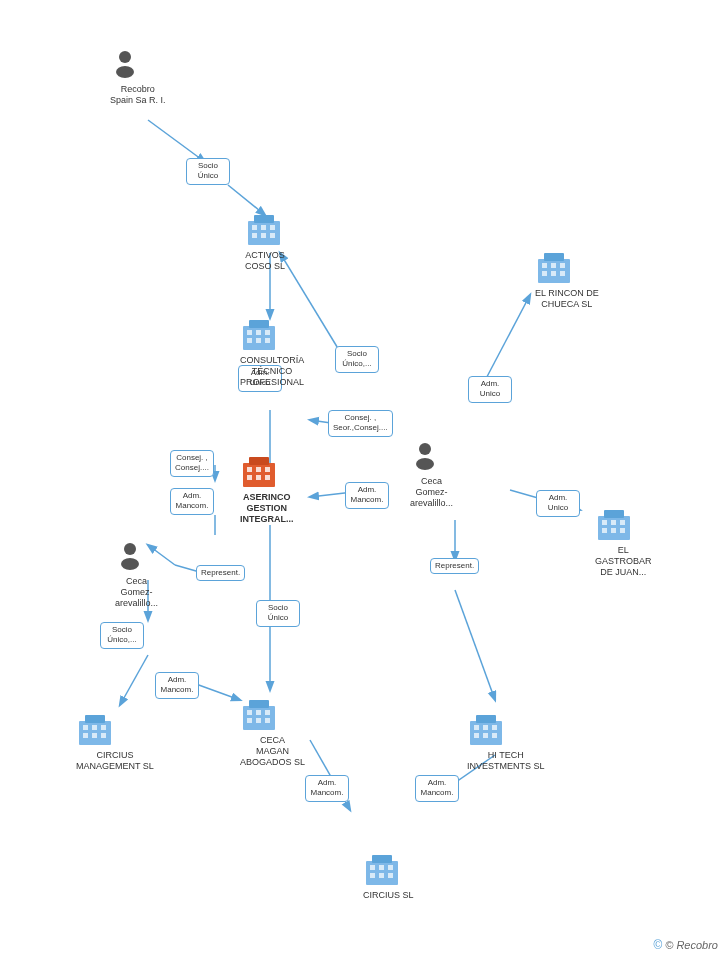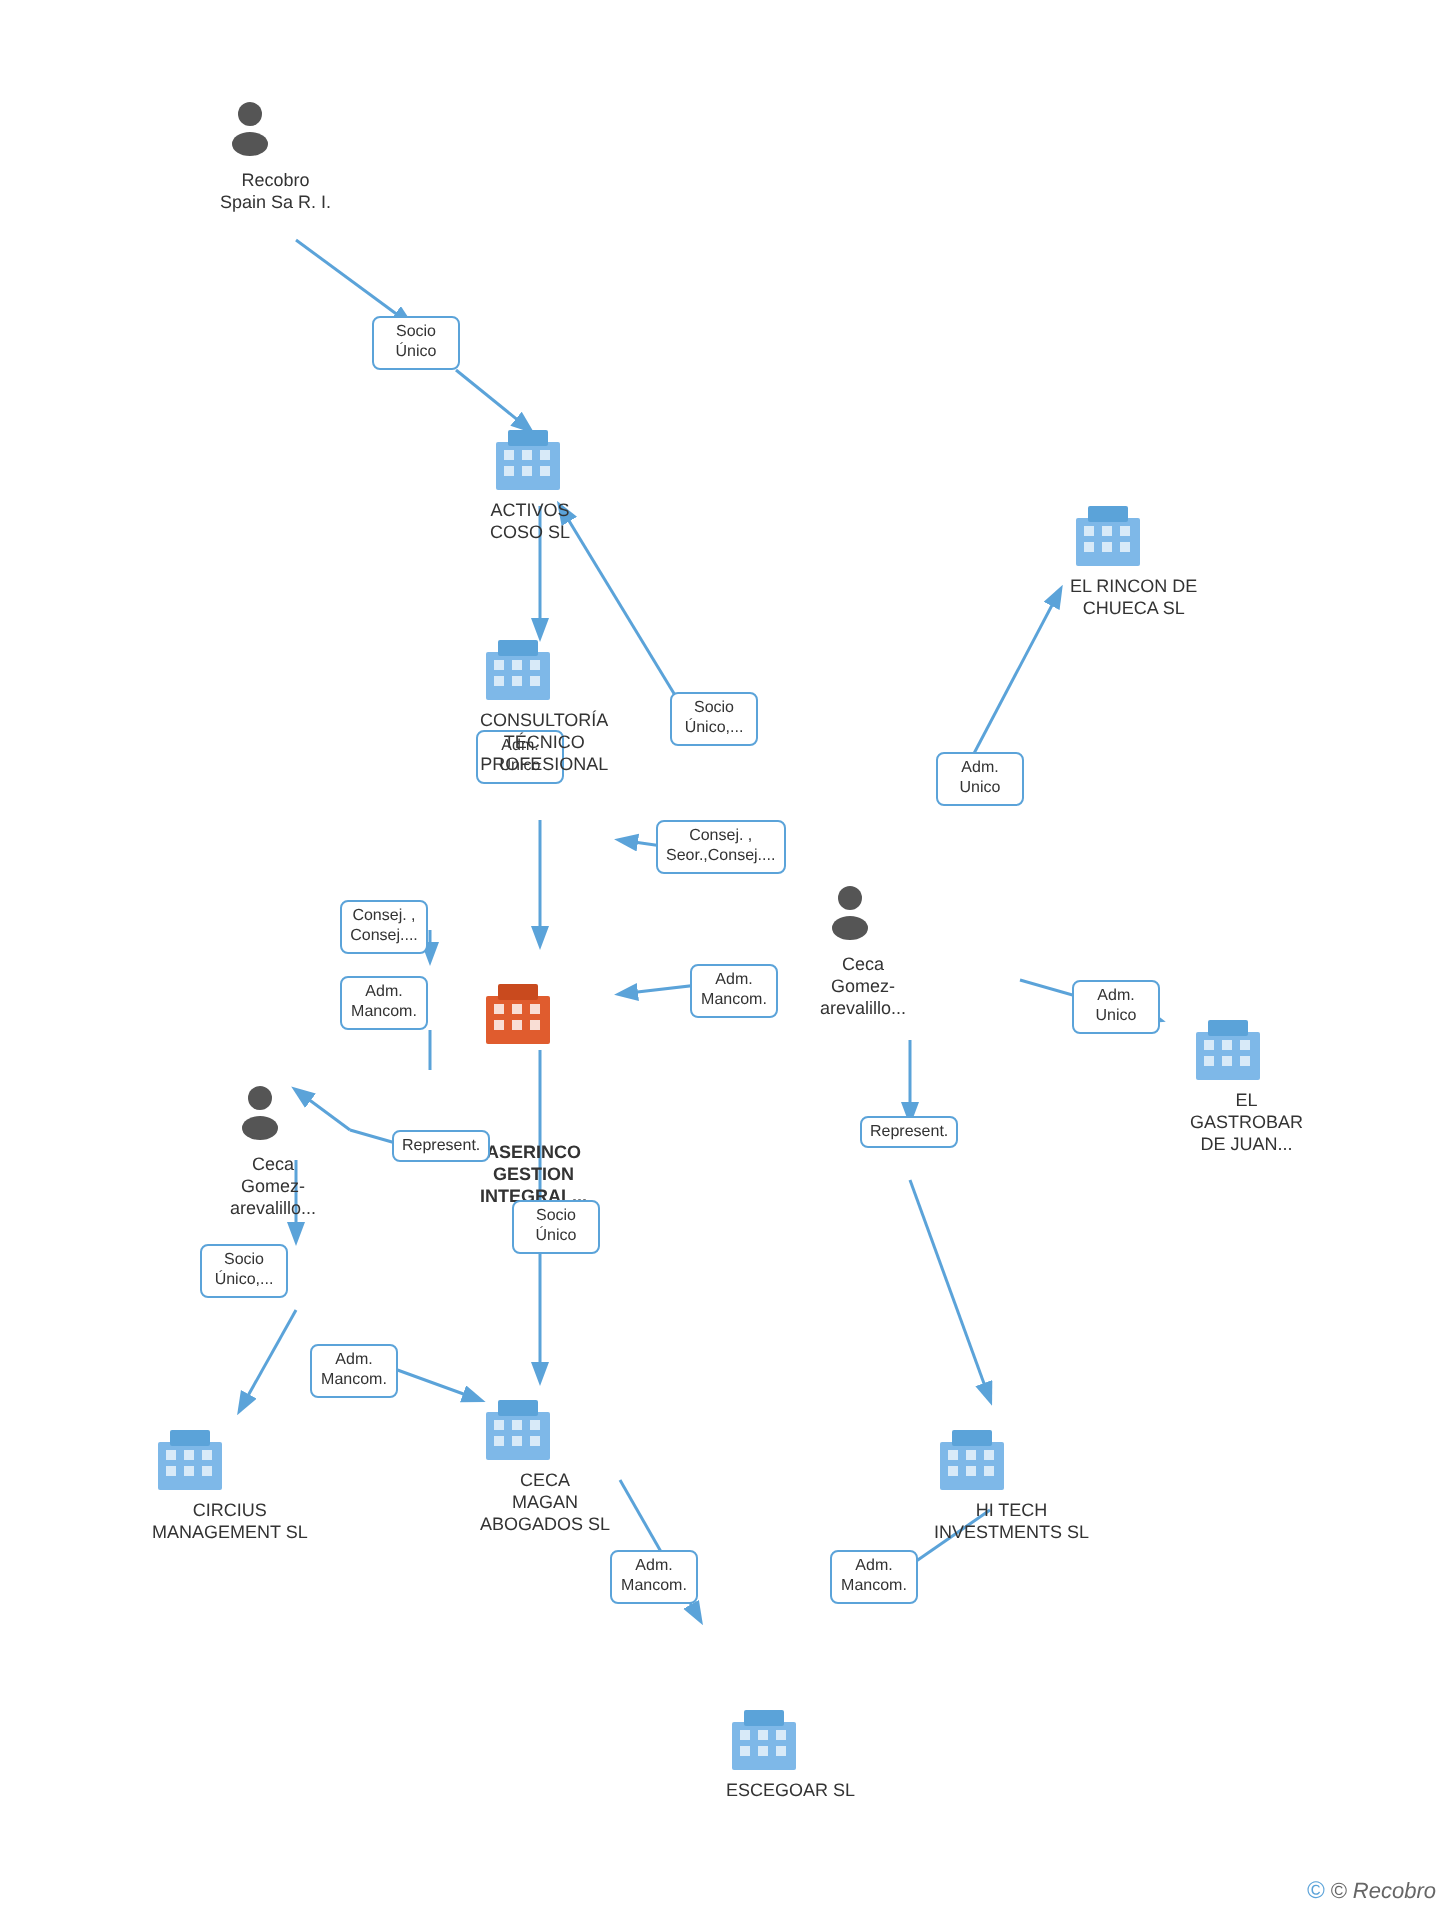--- a/index.html
+++ b/index.html
@@ -201,21 +201,21 @@
   <div class="badge" style="left:170px;top:450px;">
     <span style="white-space:pre-line;">Consej. ,
 Consej....</span>
   </div>
 
   <div class="badge" style="left:170px;top:488px;">
     <span style="white-space:pre-line;">Adm.
 Mancom.</span>
   </div>
 
-  <div class="node main-node" style="left:240px;top:487px;gap:44px;">
+  <div class="node main-node" style="left:240px;top:452px;">
     <div class="company-icon">
       <svg viewBox="0 0 36 36" xmlns="http://www.w3.org/2000/svg">
         <rect x="2" y="10" width="32" height="24" fill="#e05c2e" rx="1"></rect>
         <rect x="8" y="4" width="20" height="8" fill="#c94a1e" rx="1"></rect>
         <rect x="6" y="14" width="5" height="5" fill="white" opacity="0.8"></rect>
         <rect x="15" y="14" width="5" height="5" fill="white" opacity="0.8"></rect>
         <rect x="24" y="14" width="5" height="5" fill="white" opacity="0.8"></rect>
         <rect x="6" y="22" width="5" height="5" fill="white" opacity="0.8"></rect>
         <rect x="15" y="22" width="5" height="5" fill="white" opacity="0.8"></rect>
         <rect x="24" y="22" width="5" height="5" fill="white" opacity="0.8"></rect>
@@ -396,20 +396,20 @@
         <rect x="2" y="10" width="32" height="24" fill="#7eb8e8" rx="1"></rect>
         <rect x="8" y="4" width="20" height="8" fill="#5ba3d9" rx="1"></rect>
         <rect x="6" y="14" width="5" height="5" fill="white" opacity="0.7"></rect>
         <rect x="15" y="14" width="5" height="5" fill="white" opacity="0.7"></rect>
         <rect x="24" y="14" width="5" height="5" fill="white" opacity="0.7"></rect>
         <rect x="6" y="22" width="5" height="5" fill="white" opacity="0.7"></rect>
         <rect x="15" y="22" width="5" height="5" fill="white" opacity="0.7"></rect>
         <rect x="24" y="22" width="5" height="5" fill="white" opacity="0.7"></rect>
       </svg>
     </div>
-    <div class="node-label" style="white-space:pre-line;">ESCEGOAR SL</div>
+    <div class="node-label" style="white-space:pre-line;">CIRCIUS SL</div>
   </div>
 
   <div class="watermark">
     <span class="copy">©</span>
     <span>© Recobro</span>
   </div>
 </div>
 
 </body></html>

